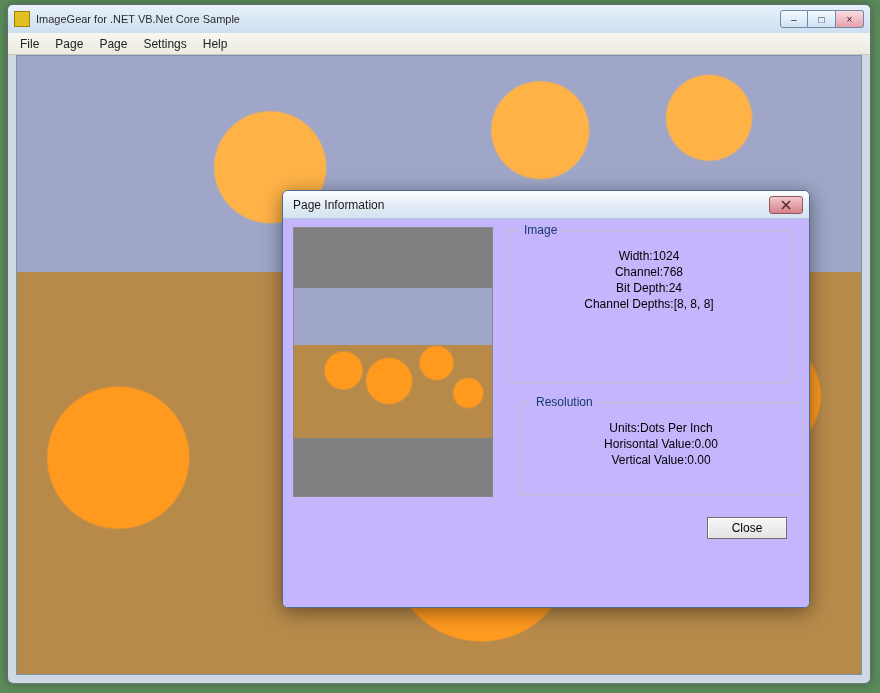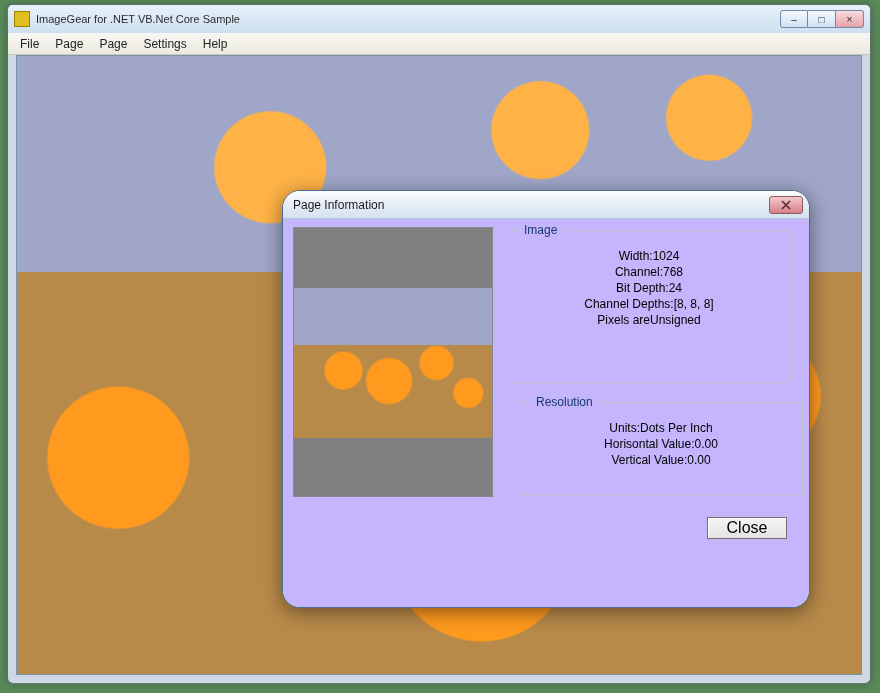--- a/index.html
+++ b/index.html
@@ -90,21 +90,21 @@
       radial-gradient(circle at 82% 10%, #ffb347 0 42px, transparent 44px),
       linear-gradient(#9fa6c8 0 35%, #b88a4a 35% 100%);
   }
 
   
   .dialog {
     position: absolute;
     top: 190px; left: 282px;
     width: 528px; height: 418px;
     border: 1px solid #4b6c8e;
-    border-radius: 18px;
+    border-radius: 6px;
     background: #f0f0f0;
     box-shadow: 0 4px 20px rgba(0,0,0,0.45);
     overflow: hidden;
   }
   .dialog-titlebar {
     height: 28px;
     background: linear-gradient(#fdfdfd,#e5edf6 50%,#d5e2f1);
     border-bottom: 1px solid #b6c6d8;
     display:flex; align-items:center;
     padding: 0 6px 0 10px;
@@ -157,21 +157,21 @@
   }
   .row { display:flex; justify-content:center; margin:2px 0; }
   .row .lbl { color:#000; }
   .row .val { color:#000; text-align:right; }
   .close-btn-el {
     position:absolute;
     left: 424px; top: 298px;
     width: 80px; height: 22px;
     border:1px solid #707070;
     background:linear-gradient(#f6f6f6,#e3e3e3);
-    font-size:16px;
+    font-size:12px;
     cursor:pointer;
     box-shadow: 1px 1px 0 #fff inset;
   }
 </style>
 </head>
 <body>
 
 <div class="main-window">
   <div class="titlebar">
     <div class="app-icon"></div>
@@ -226,24 +226,20 @@
         <span class="val">768</span>
       </div>
       <div class="row">
         <span class="lbl">Bit Depth:</span>
         <span class="val">24</span>
       </div>
       <div class="row">
         <span class="lbl">Channel Depths:</span>
         <span class="val">[8, 8, 8]</span>
       </div>
-      <div class="row">
-        <span class="lbl">Pixels are</span>
-        <span class="val">Unsigned</span>
-      </div>
     </fieldset>
 
     <fieldset class="fs-res">
       <legend>Resolution</legend>
       <div class="row">
         <span class="lbl">Units:</span>
         <span class="val">Dots Per Inch</span>
       </div>
       <div class="row">
         <span class="lbl">Horisontal Value:</span>

